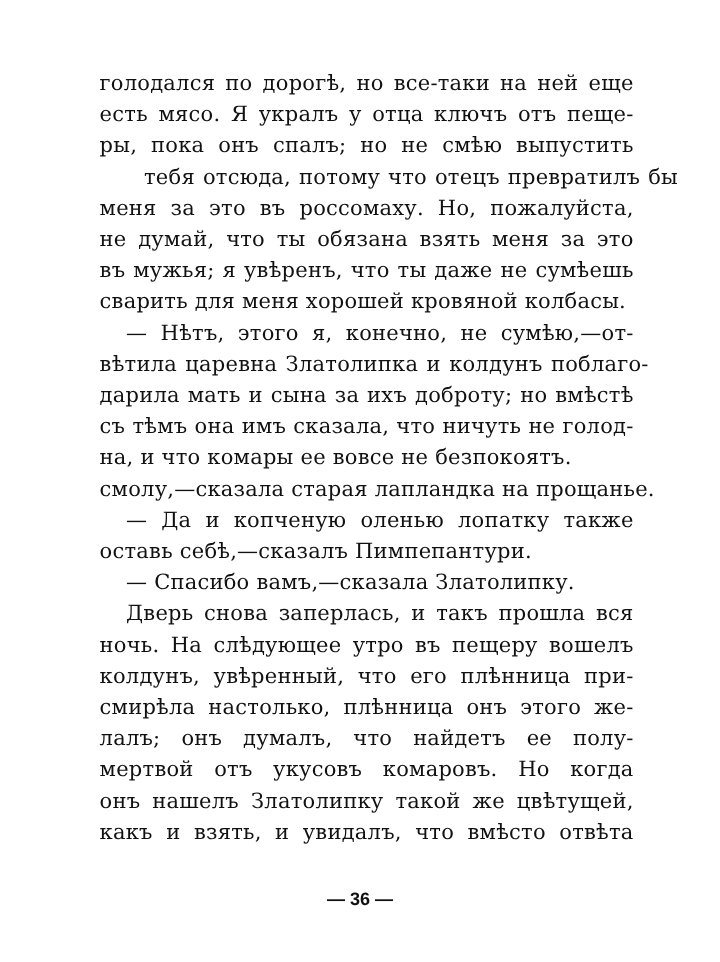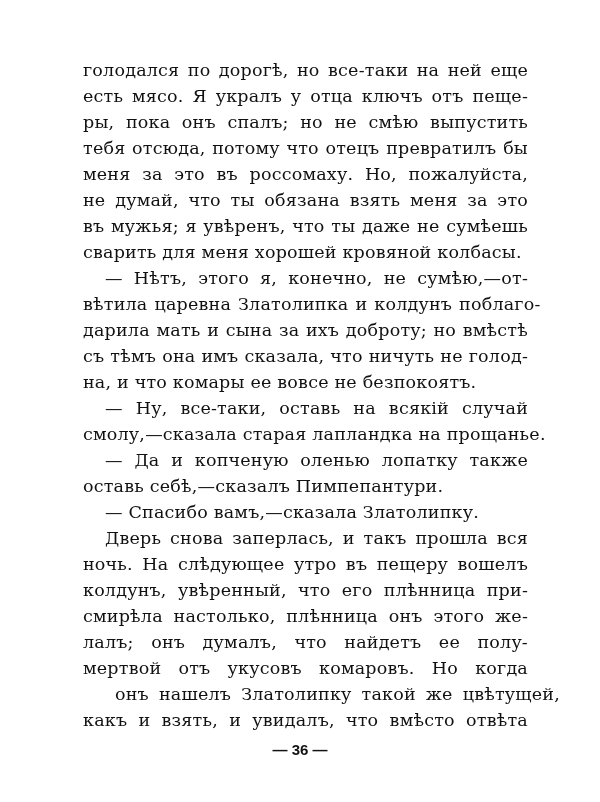--- a/index.html
+++ b/index.html
@@ -34,38 +34,37 @@
   }
 </style>
 </head>
 <body>
 
 <div class="page">
   <div class="text" id="text">
       <span class="line" style="display: block; width: auto; word-spacing: 2.68527px;">голодался по дорогѣ, но все-таки на ней еще</span>
       <span class="line" style="display: block; width: auto; word-spacing: 3.10156px;">есть мясо. Я укралъ у отца ключъ отъ пеще-</span>
       <span class="line" style="display: block; width: auto; word-spacing: 5.84152px;">ры, пока онъ спалъ; но не смѣю выпустить</span>
-      <span class="line" style="display: block; width: auto; word-spacing: 0.921875px;">тебя отсюда, потому что отецъ превратилъ бы</span>
+      <span class="line" style="display: block; width: auto; word-spacing: 0.921875px; margin-left: 37px;">тебя отсюда, потому что отецъ превратилъ бы</span>
       <span class="line" style="display: block; width: auto; word-spacing: 5.91146px;">меня за это въ россомаху. Но, пожалуйста,</span>
       <span class="line" style="display: block; width: auto; word-spacing: 3.97852px;">не думай, что ты обязана взять меня за это</span>
       <span class="line" style="display: block; width: auto; word-spacing: 0.910156px;">въ мужья; я увѣренъ, что ты даже не сумѣешь</span>
       <span class="line last">сварить для меня хорошей кровяной колбасы.</span>
       <span class="line indent" style="display: block; width: auto; word-spacing: 5.3776px;">— Нѣтъ, этого я, конечно, не сумѣю,—от-</span>
       <span class="line" style="display: block; width: auto; word-spacing: 1.19375px;">вѣтила царевна Златолипка и колдунъ поблаго-</span>
       <span class="line" style="display: block; width: auto; word-spacing: 0.871094px;">дарила мать и сына за ихъ доброту; но вмѣстѣ</span>
       <span class="line" style="display: block; width: auto; word-spacing: 0.251953px;">съ тѣмъ она имъ сказала, что ничуть не голод-</span>
       <span class="line last">на, и что комары ее вовсе не безпокоятъ.</span>
-      <span class="line indent" style="display: block; width: auto; word-spacing: 7.21615px;">— Ну, все-таки, оставь на всякій случай</span>
       <span class="line last">смолу,—сказала старая лапландка на прощанье.</span>
       <span class="line indent" style="display: block; width: auto; word-spacing: 5.95312px;">— Да и копченую оленью лопатку также</span>
       <span class="line last">оставь себѣ,—сказалъ Пимпепантури.</span>
       <span class="line indent last">— Спасибо вамъ,—сказала Златолипку.</span>
       <span class="line indent" style="display: block; width: auto; word-spacing: 3.125px;">Дверь снова заперлась, и такъ прошла вся</span>
       <span class="line" style="display: block; width: auto; word-spacing: 3.69792px;">ночь. На слѣдующее утро въ пещеру вошелъ</span>
       <span class="line" style="display: block; width: auto; word-spacing: 5.58125px;">колдунъ, увѣренный, что его плѣнница при-</span>
       <span class="line" style="display: block; width: auto; word-spacing: 3.9375px;">смирѣла настолько, плѣнница онъ этого же-</span>
       <span class="line" style="display: block; width: auto; word-spacing: 11.7188px;">лалъ; онъ думалъ, что найдетъ ее полу-</span>
       <span class="line" style="display: block; width: auto; word-spacing: 11.4031px;">мертвой отъ укусовъ комаровъ. Но когда</span>
-      <span class="line" style="display: block; width: auto; word-spacing: 4.26562px; margin-left: 32px;">онъ нашелъ Златолипку такой же цвѣтущей,</span>
+      <span class="line" style="display: block; width: auto; word-spacing: 4.26562px;">онъ нашелъ Златолипку такой же цвѣтущей,</span>
       <span class="line" style="display: block; width: auto; word-spacing: 2.46652px;">какъ и взять, и увидалъ, что вмѣсто отвѣта</span>
     </div>
   <div class="pagenum">— 36 —</div>
 </div>
 
 </body></html>

